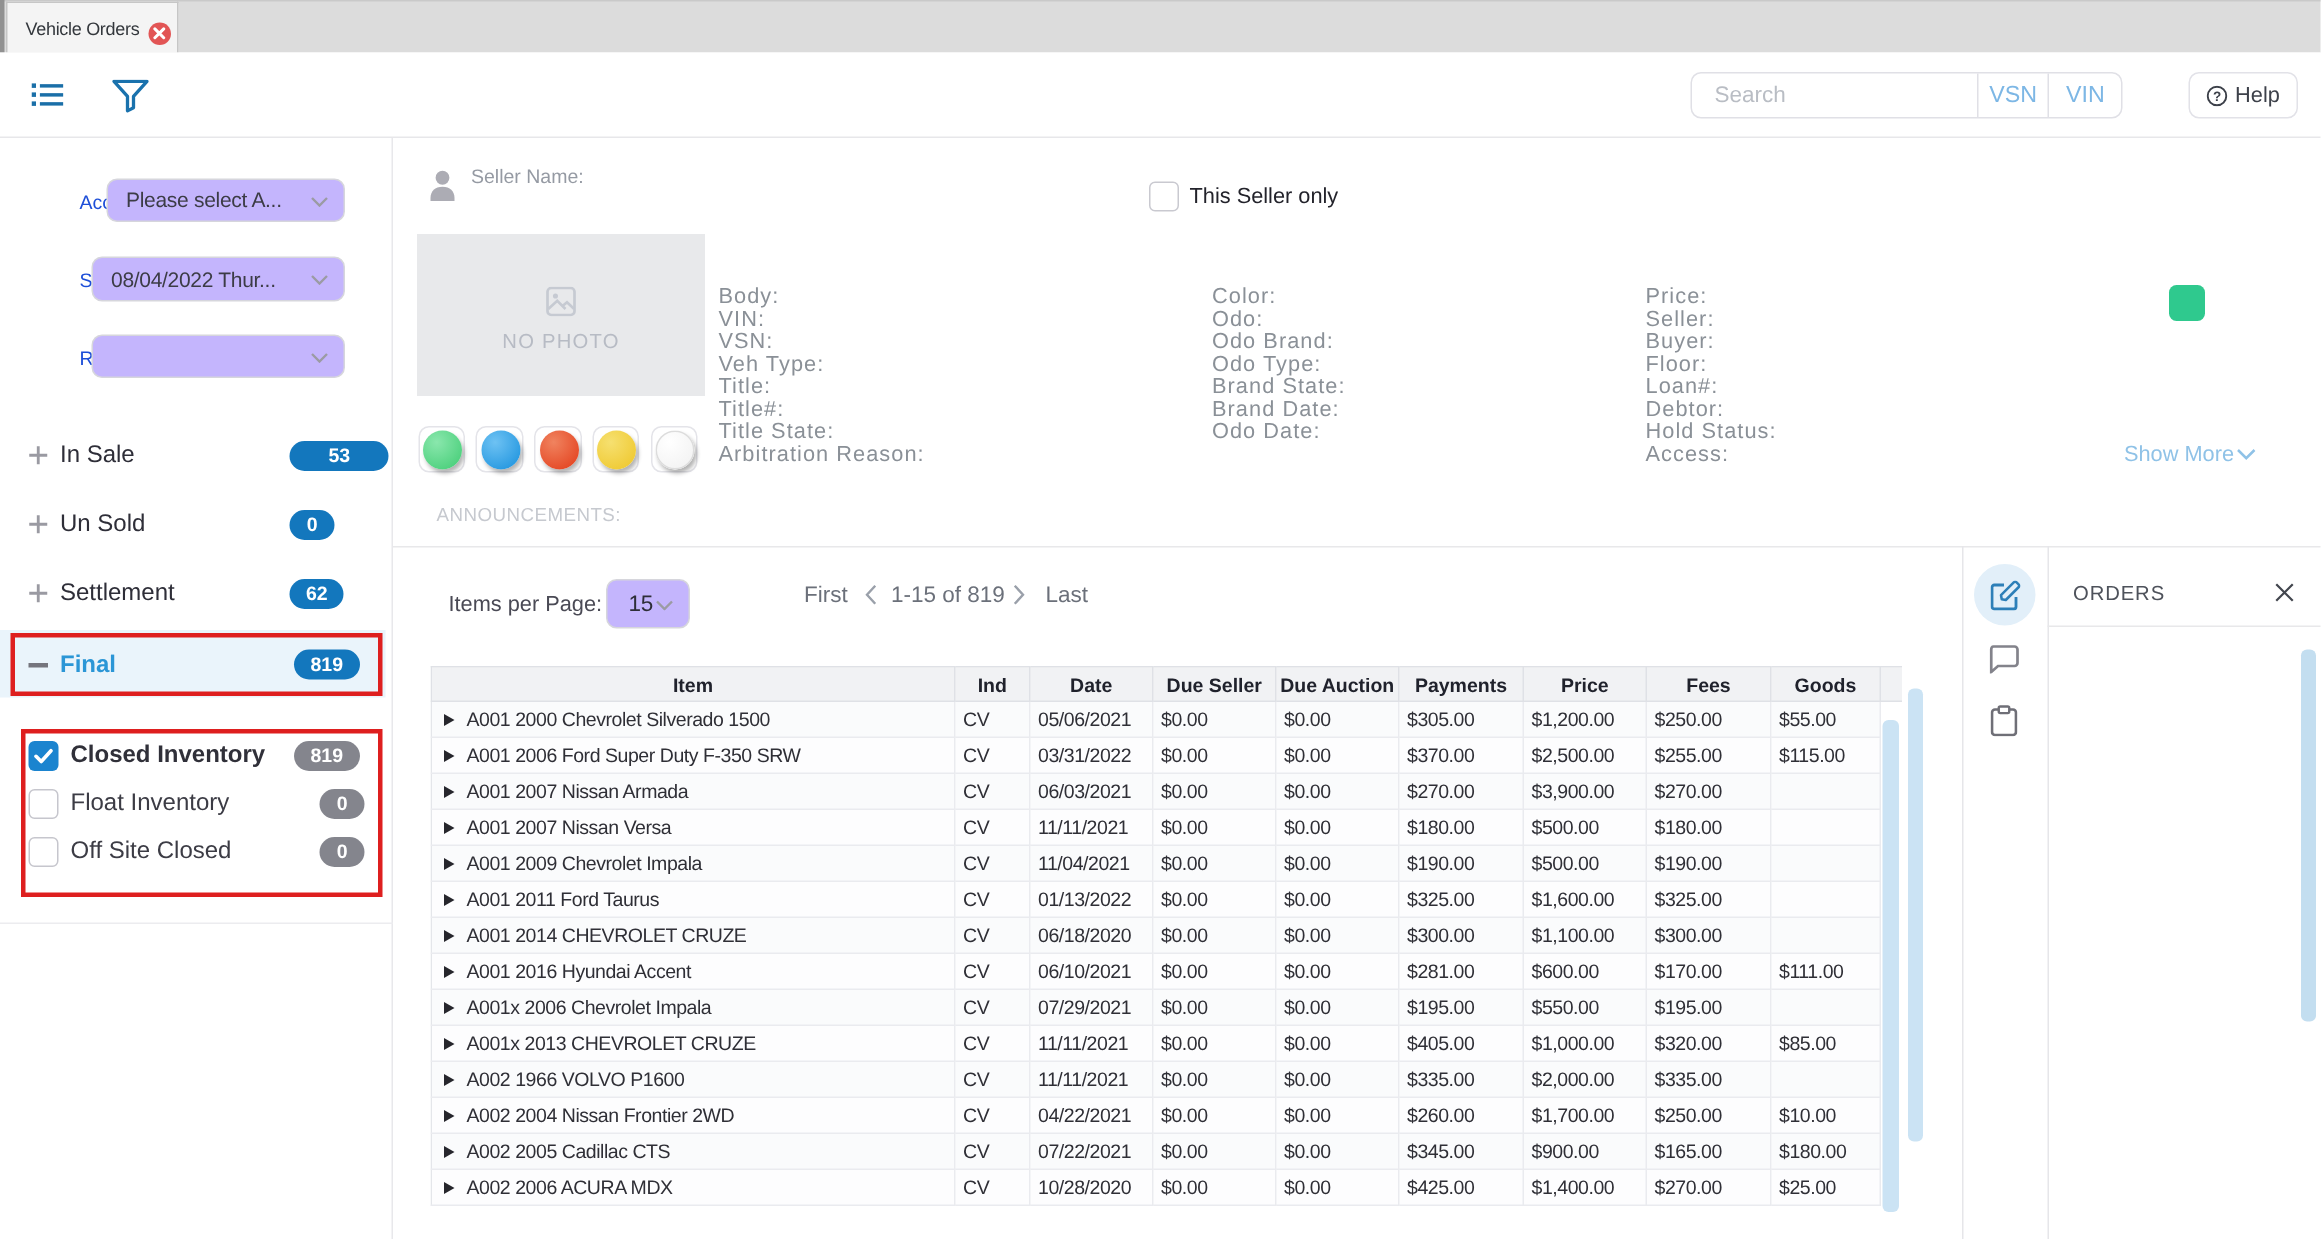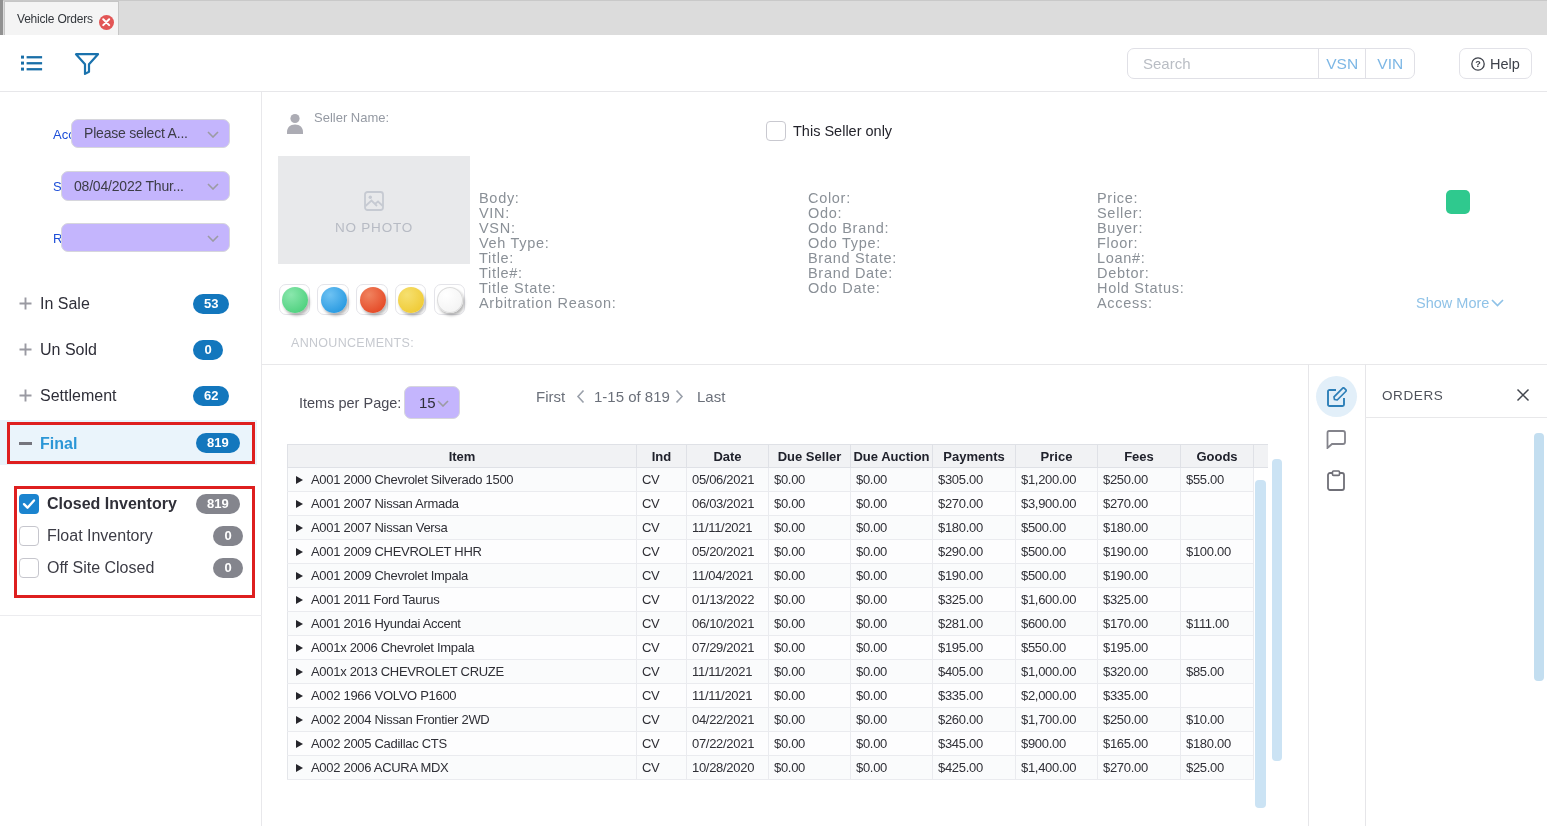--- a/index.html
+++ b/index.html
@@ -130,21 +130,21 @@
 <div class="abs sel" style="left:61px;top:223px;width:169px;height:29px;">
   <svg class="chev" width="12" height="7" viewBox="0 0 12 7">
       <path d="M1 1 L6 6 L11 1" fill="none" stroke="#9b9ba3" stroke-width="1.6"></path>
     </svg>
 </div>
 
 <svg class="abs" style="left:19px;top:297px;" width="13" height="13" viewBox="0 0 13 13">
     <path d="M6.5 0.5 V12.5 M0.5 6.5 H12.5" stroke="#9a9aa2" stroke-width="1.9"></path>
   </svg>
 <div class="abs treerow" style="left:40px;top:295px;">In Sale</div>
-<div class="abs badge" style="left:193px;top:294px;padding:0 11px;">53</div>
+<div class="abs badge" style="left:193px;top:294px;padding:0 26px;">53</div>
 
 <svg class="abs" style="left:19px;top:343px;" width="13" height="13" viewBox="0 0 13 13">
     <path d="M6.5 0.5 V12.5 M0.5 6.5 H12.5" stroke="#9a9aa2" stroke-width="1.9"></path>
   </svg>
 <div class="abs treerow" style="left:40px;top:341px;">Un Sold</div>
 <div class="abs badge" style="left:193px;top:340px;padding:0 11.5px;">0</div>
 
 <svg class="abs" style="left:19px;top:389px;" width="13" height="13" viewBox="0 0 13 13">
     <path d="M6.5 0.5 V12.5 M0.5 6.5 H12.5" stroke="#9a9aa2" stroke-width="1.9"></path>
   </svg>
@@ -272,20 +272,32 @@
           <td>05/06/2021</td>
           <td>$0.00</td>
           <td>$0.00</td>
           <td>$305.00</td>
           <td>$1,200.00</td>
           <td>$250.00</td>
           <td>$55.00</td>
           <td style="border-left:none;"></td>
         </tr>
 <tr>
+          <td class="item"><span class="tri"></span>A001 2006 Ford Super Duty F-350 SRW</td>
+          <td>CV</td>
+          <td>03/31/2022</td>
+          <td>$0.00</td>
+          <td>$0.00</td>
+          <td>$370.00</td>
+          <td>$2,500.00</td>
+          <td>$255.00</td>
+          <td>$115.00</td>
+          <td style="border-left:none;"></td>
+        </tr>
+<tr>
           <td class="item"><span class="tri"></span>A001 2007 Nissan Armada</td>
           <td>CV</td>
           <td>06/03/2021</td>
           <td>$0.00</td>
           <td>$0.00</td>
           <td>$270.00</td>
           <td>$3,900.00</td>
           <td>$270.00</td>
           <td></td>
           <td style="border-left:none;"></td>
@@ -296,52 +308,52 @@
           <td>11/11/2021</td>
           <td>$0.00</td>
           <td>$0.00</td>
           <td>$180.00</td>
           <td>$500.00</td>
           <td>$180.00</td>
           <td></td>
           <td style="border-left:none;"></td>
         </tr>
 <tr>
-          <td class="item"><span class="tri"></span>A001 2009 CHEVROLET HHR</td>
-          <td>CV</td>
-          <td>05/20/2021</td>
-          <td>$0.00</td>
-          <td>$0.00</td>
-          <td>$290.00</td>
-          <td>$500.00</td>
-          <td>$190.00</td>
-          <td>$100.00</td>
-          <td style="border-left:none;"></td>
-        </tr>
-<tr>
           <td class="item"><span class="tri"></span>A001 2009 Chevrolet Impala</td>
           <td>CV</td>
           <td>11/04/2021</td>
           <td>$0.00</td>
           <td>$0.00</td>
           <td>$190.00</td>
           <td>$500.00</td>
           <td>$190.00</td>
           <td></td>
           <td style="border-left:none;"></td>
         </tr>
 <tr>
           <td class="item"><span class="tri"></span>A001 2011 Ford Taurus</td>
           <td>CV</td>
           <td>01/13/2022</td>
           <td>$0.00</td>
           <td>$0.00</td>
           <td>$325.00</td>
           <td>$1,600.00</td>
           <td>$325.00</td>
+          <td></td>
+          <td style="border-left:none;"></td>
+        </tr>
+<tr>
+          <td class="item"><span class="tri"></span>A001 2014 CHEVROLET CRUZE</td>
+          <td>CV</td>
+          <td>06/18/2020</td>
+          <td>$0.00</td>
+          <td>$0.00</td>
+          <td>$300.00</td>
+          <td>$1,100.00</td>
+          <td>$300.00</td>
           <td></td>
           <td style="border-left:none;"></td>
         </tr>
 <tr>
           <td class="item"><span class="tri"></span>A001 2016 Hyundai Accent</td>
           <td>CV</td>
           <td>06/10/2021</td>
           <td>$0.00</td>
           <td>$0.00</td>
           <td>$281.00</td>

